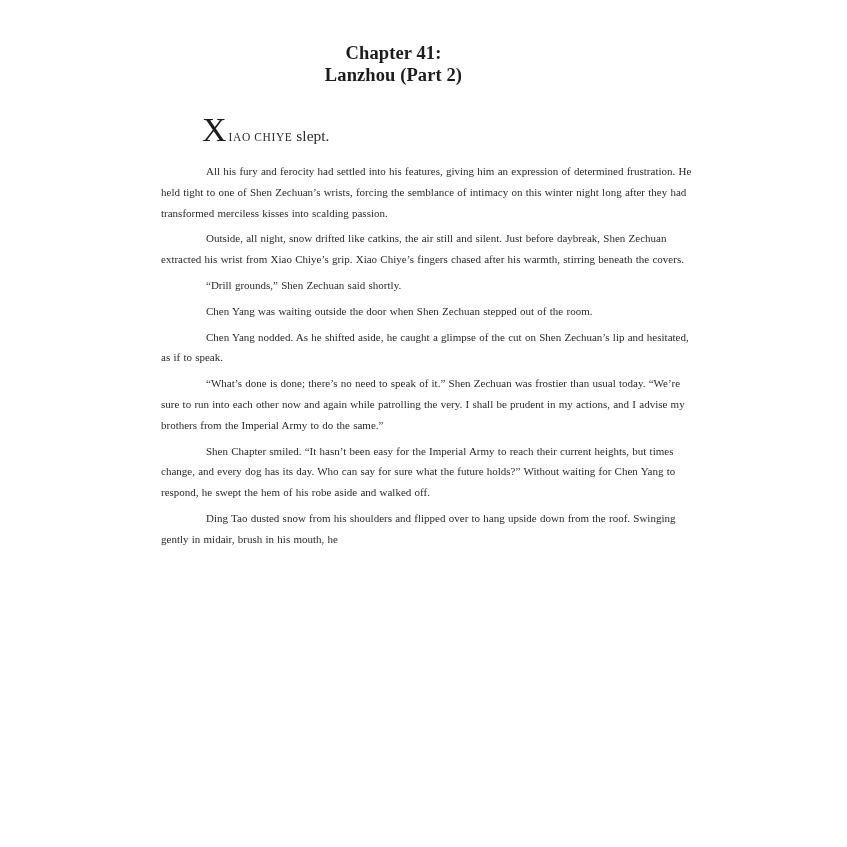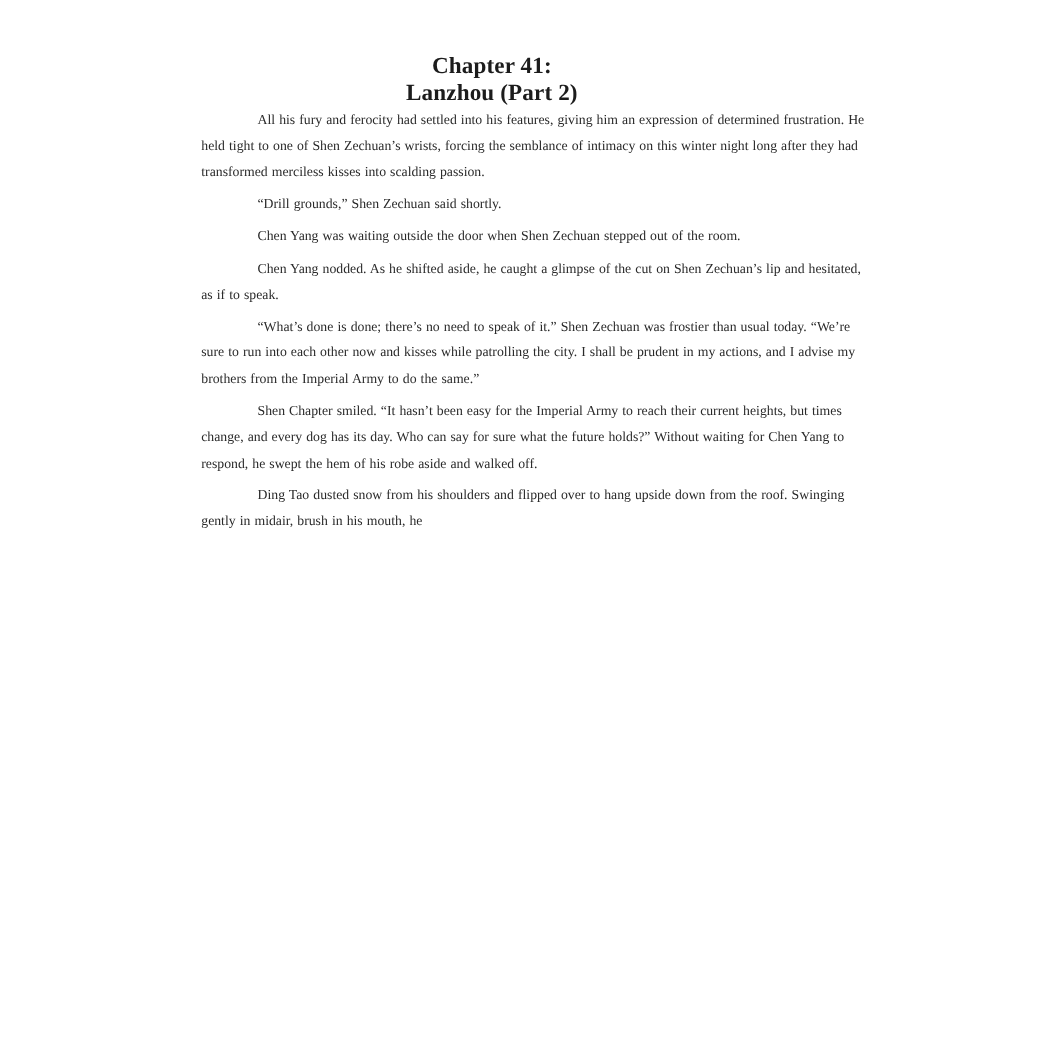--- a/index.html
+++ b/index.html
@@ -65,23 +65,25 @@
 
 <div class="page">
 
   <h1 class="chapter-title">
     <span class="title-line">Chapter 41:</span><br>
     <span class="title-line">Lanzhou (Part 2)</span>
   </h1>
 
   <div class="body-text">
 
+    <p class="opener"><span class="initial">X</span><span class="caps">IAO CHIYE</span><span class="rest"> slept.</span></p>
 
     <p class="para">All his fury and ferocity had settled into his features, giving him an expression of determined frustration. He held tight to one of Shen Zechuan’s wrists, forcing the semblance of intimacy on this winter night long after they had transformed merciless kisses into scalding passion.</p>
+    <p class="para">Outside, all night, snow drifted like catkins, the air still and silent. Just before daybreak, Shen Zechuan extracted his wrist from Xiao Chiye’s grip. Xiao Chiye’s fingers chased after his warmth, stirring beneath the covers.</p>
     <p class="para">“Drill grounds,” Shen Zechuan said shortly.</p>
     <p class="para">Chen Yang was waiting outside the door when Shen Zechuan stepped out of the room.</p>
     <p class="para">Chen Yang nodded. As he shifted aside, he caught a glimpse of the cut on Shen Zechuan’s lip and hesitated, as if to speak.</p>
-    <p class="para">“What’s done is done; there’s no need to speak of it.” Shen Zechuan was frostier than usual today. “We’re sure to run into each other now and kisses while patrolling the city. I shall be prudent in my actions, and I advise my brothers from the Imperial Army to do the same.”</p>
+    <p class="para">“What’s done is done; there’s no need to speak of it.” Shen Zechuan was frostier than usual today. “We’re sure to run into each other now and again while patrolling the very. I shall be prudent in my actions, and I advise my brothers from the Imperial Army to do the same.”</p>
     <p class="para">Shen Chapter smiled. “It hasn’t been easy for the Imperial Army to reach their current heights, but times change, and every dog has its day. Who can say for sure what the future holds?” Without waiting for Chen Yang to respond, he swept the hem of his robe aside and walked off.</p>
     <p class="para">Ding Tao dusted snow from his shoulders and flipped over to hang upside down from the roof. Swinging gently in midair, brush in his mouth, he</p>
 
   </div>
 </div>
 
 </body></html>

